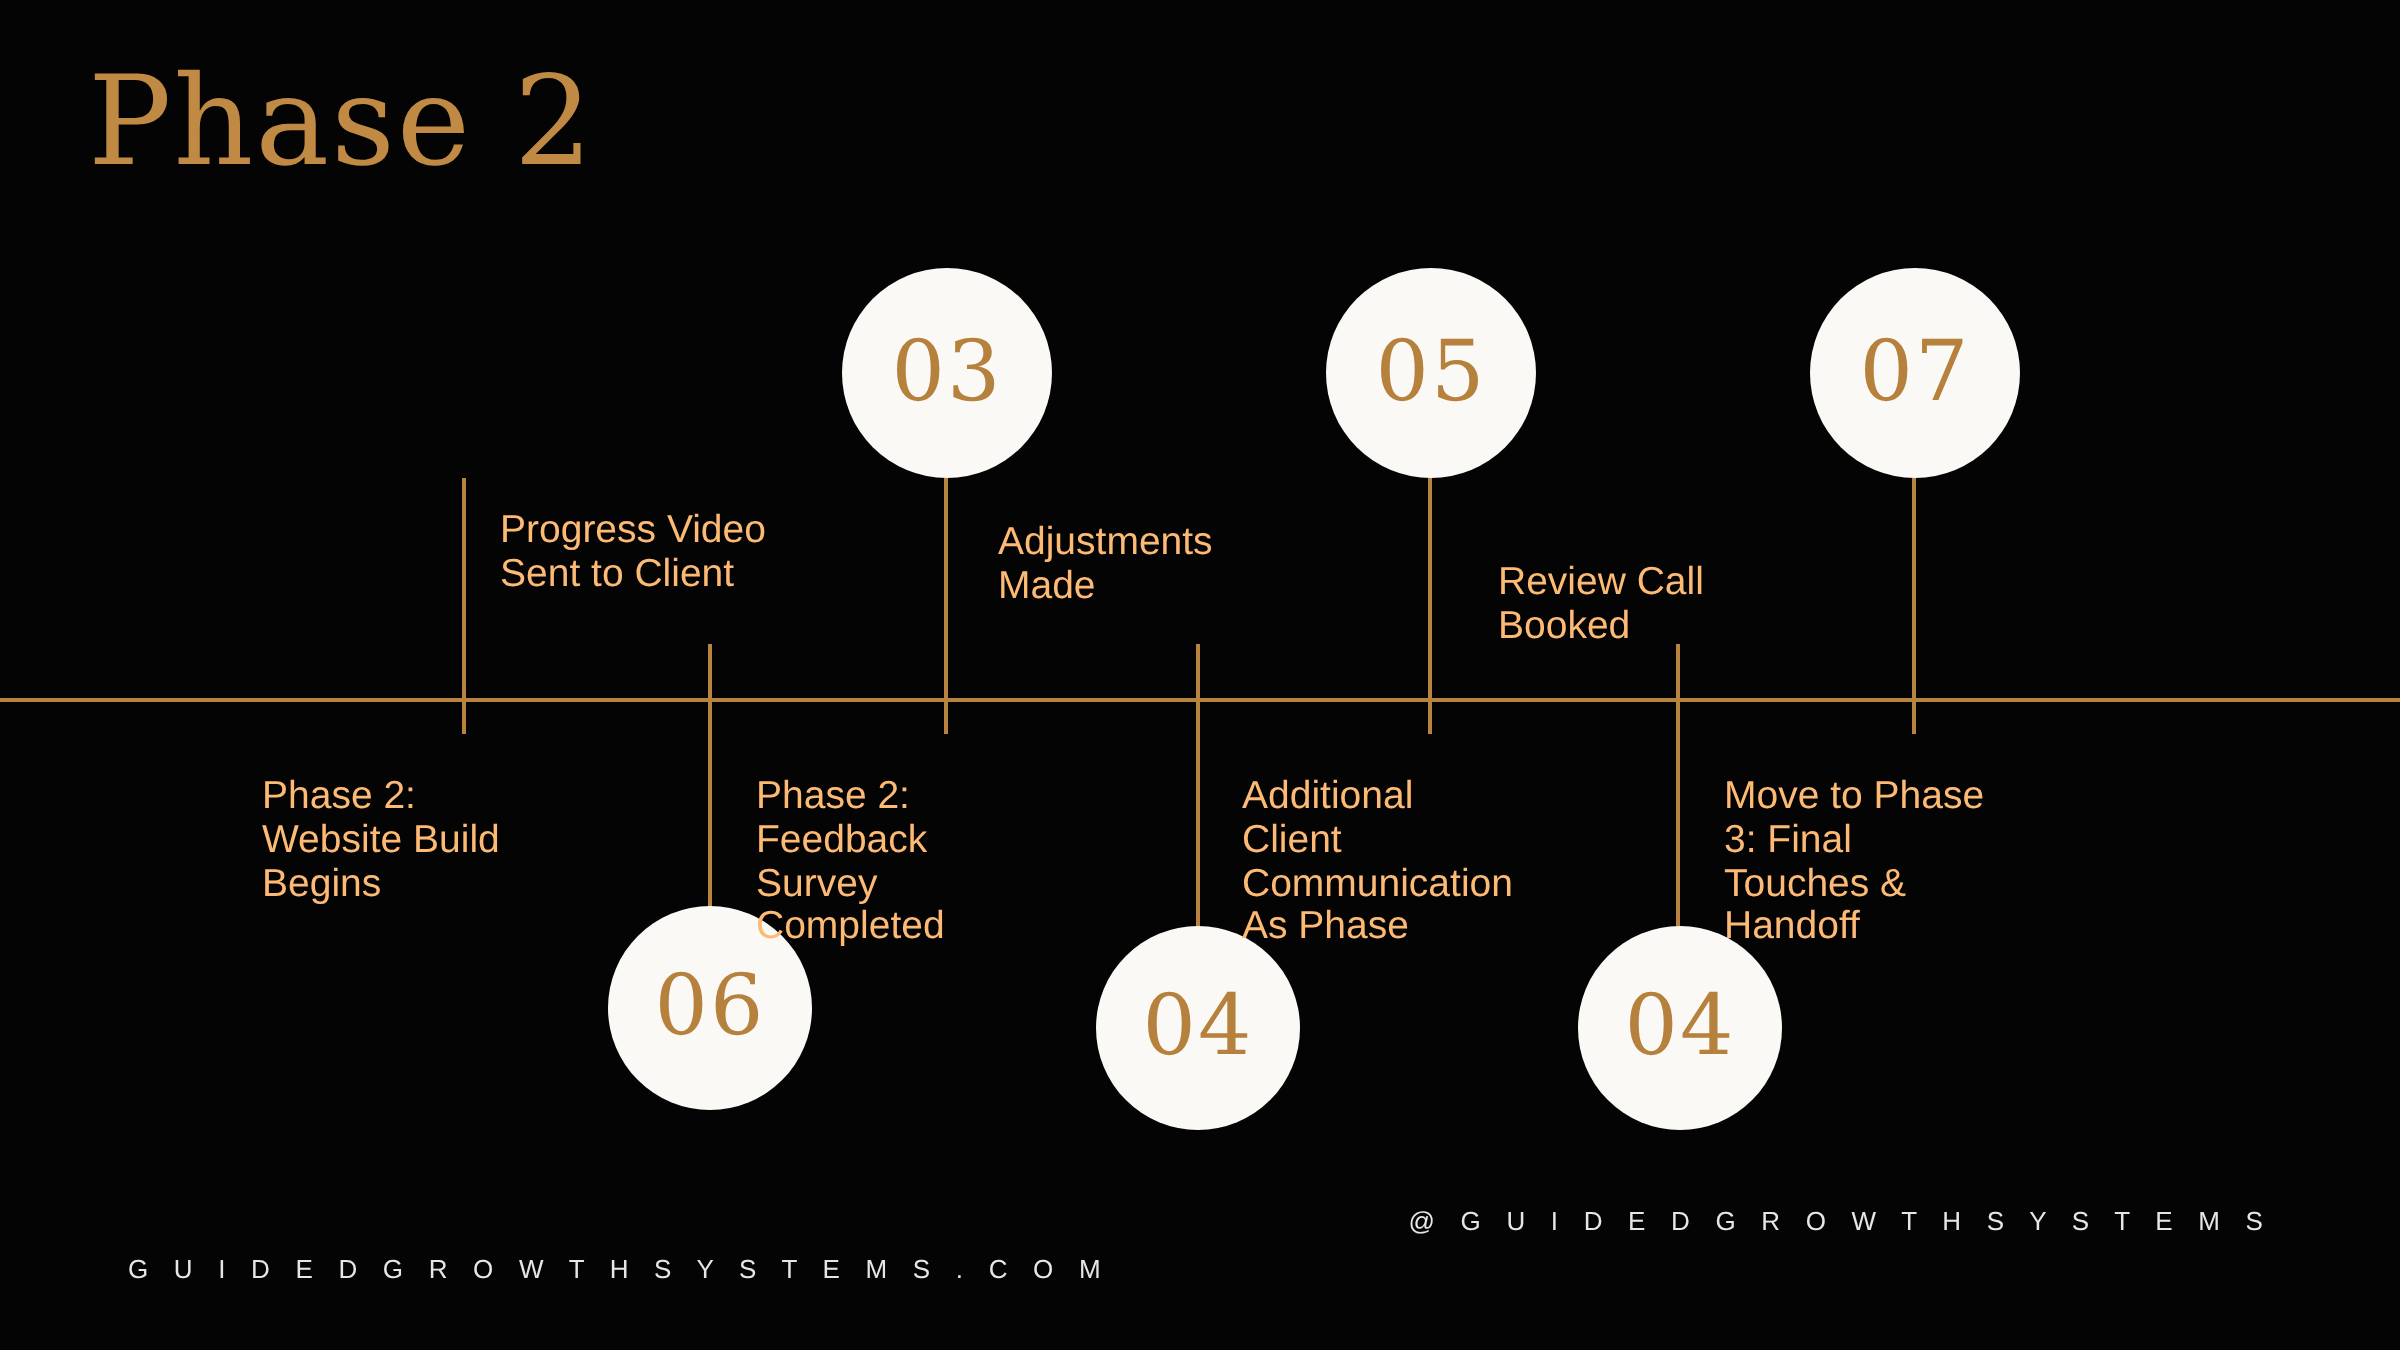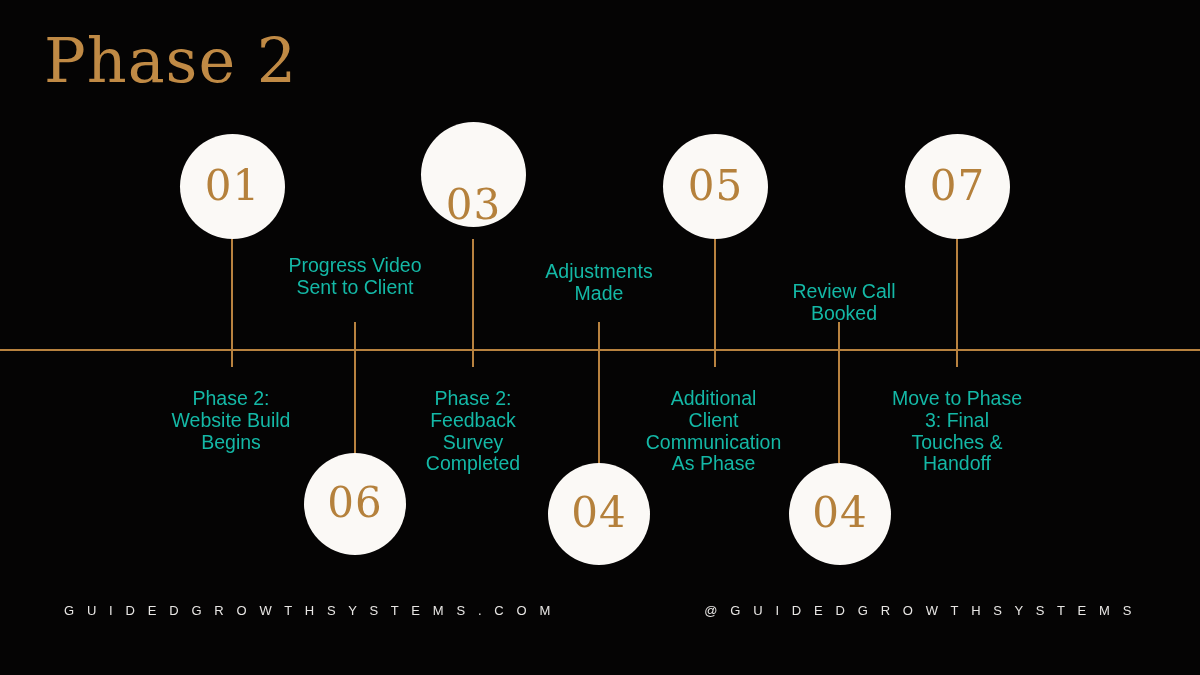--- a/index.html
+++ b/index.html
@@ -66,68 +66,65 @@
     font-weight:400;
     color:#B5813C;
     letter-spacing:1px;
     line-height:1;
     transform:translateY(-1px);
   }
 
   
   .node-label {
     position:absolute;
-    text-align:center;
+    text-align:left;
     font-size:19.5px;
     line-height:1.12;
-    color:#14b8a6;
+    color:#fdba74;
     font-family:"Liberation Sans", sans-serif;
     white-space:pre-line;
   }
   .label-above {  }
   .label-below { }
 
   
   .footer-text {
     position:absolute;
     top:603px;
     font-size:13px;
     letter-spacing:4.6px;
     color:#E8E6E4;
     font-family:"Liberation Sans", sans-serif;
   }
-  #footer-website { left:64px; }
+  #footer-website { left:64px;margin-top:24px; }
   #footer-handle  { right:64px; }
 </style>
 </head>
 <body>
 
 <div id="slide">
 
   <div id="slide-title">Phase 2</div>
 
   <div id="timeline-axis"></div>
 
   <div class="connector" style="left:231px; top:239px; height:128px;"></div>
-  <div class="node-circle" style="left:180px; top:134px; width:105px; height:105px;">
-    <span class="node-number">01</span>
-  </div>
   <div class="node-label label-below" style="left:131px; top:388px; width:200px;">Phase 2:
 Website Build
 Begins</div>
 
   <div class="connector" style="left:354px; top:322px; height:132px;"></div>
   <div class="node-circle" style="left:304px; top:453px; width:102px; height:102px;">
     <span class="node-number">06</span>
   </div>
   <div class="node-label label-above" style="left:250px; top:255px; width:210px;">Progress Video
 Sent to Client</div>
 
   <div class="connector" style="left:472px; top:239px; height:128px;"></div>
-  <div class="node-circle" style="left:421px; top:122px; width:105px; height:105px;align-items:flex-end;">
+  <div class="node-circle" style="left:421px; top:134px; width:105px; height:105px;">
     <span class="node-number">03</span>
   </div>
   <div class="node-label label-below" style="left:378px; top:388px; width:190px;">Phase 2:
 Feedback
 Survey
 Completed</div>
 
   <div class="connector" style="left:598px; top:322px; height:141px;"></div>
   <div class="node-circle" style="left:548px; top:463px; width:102px; height:102px;text-align:center;">
     <span class="node-number">04</span>

